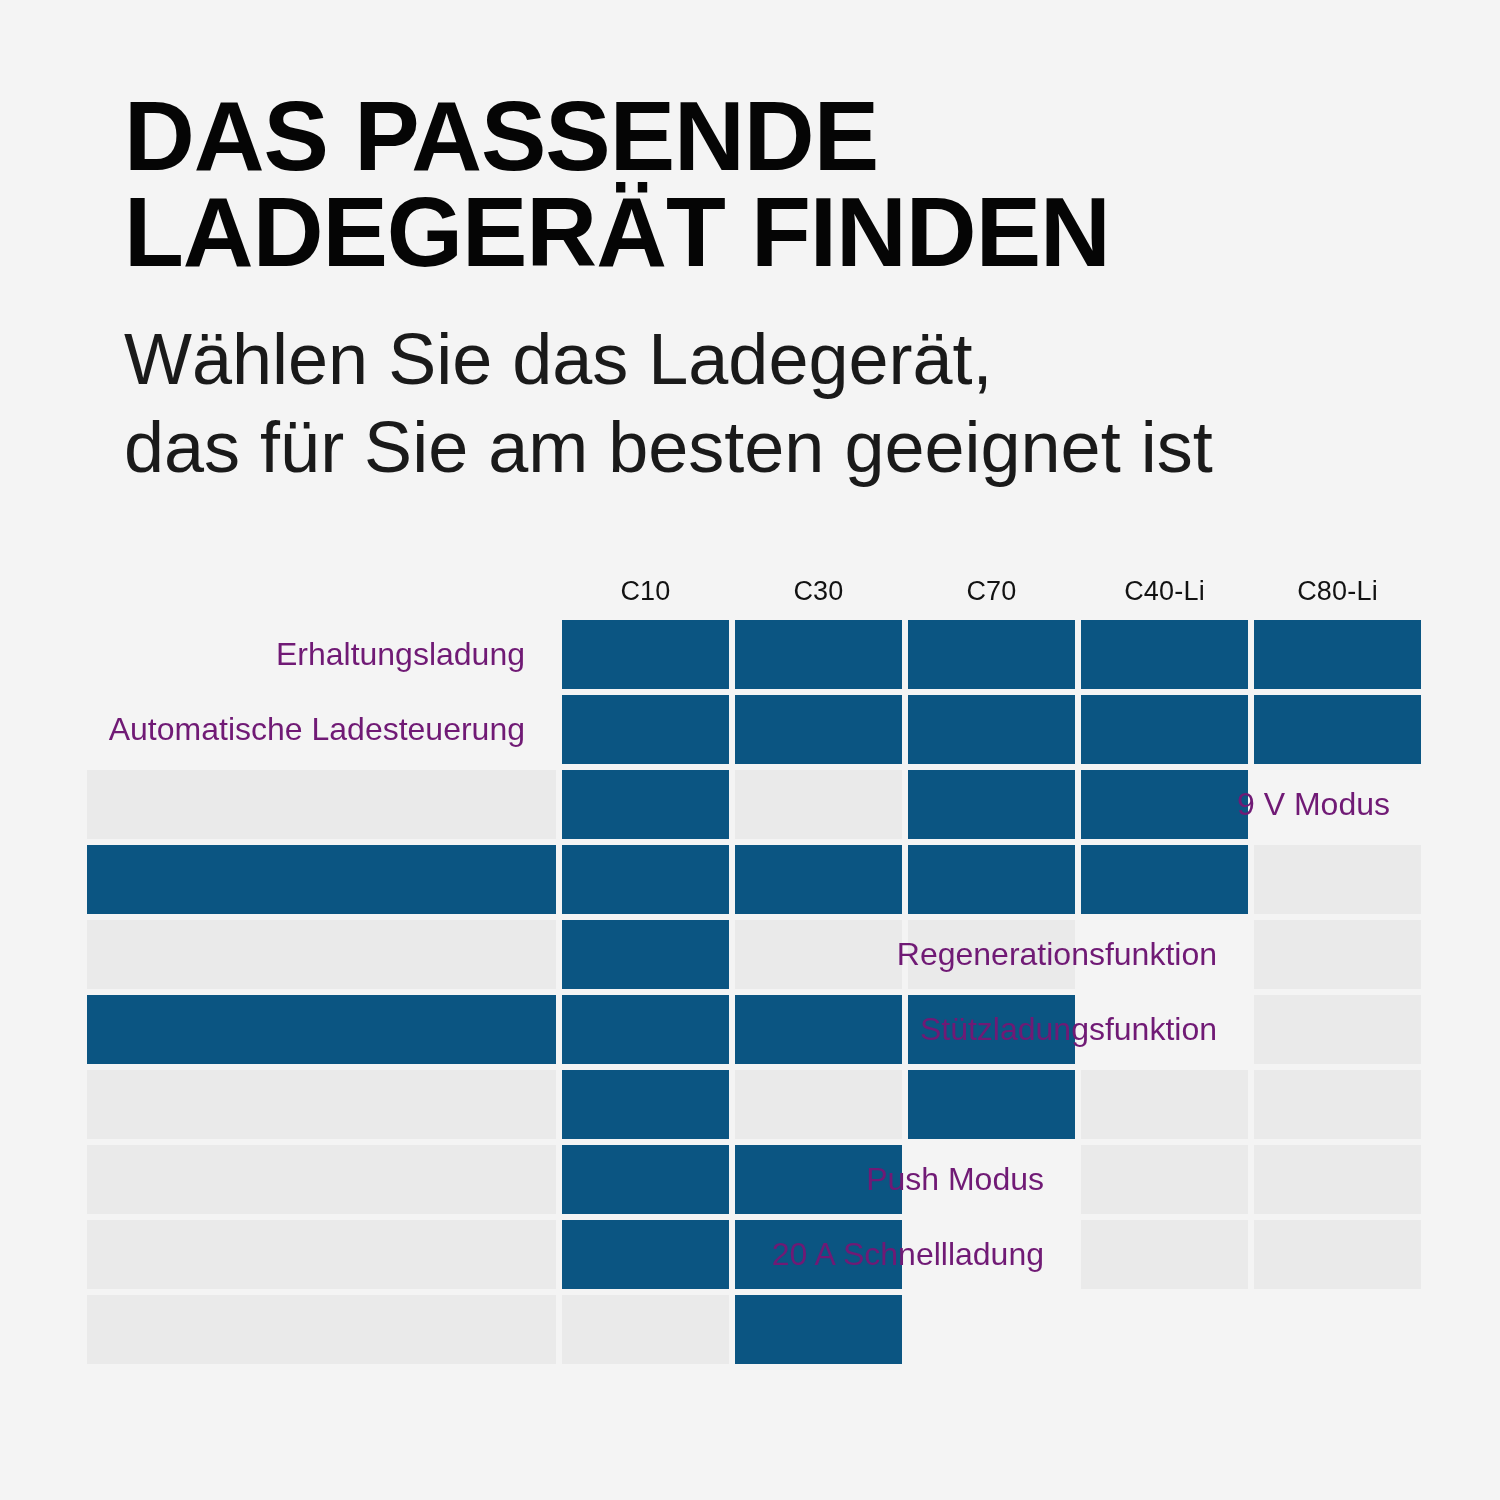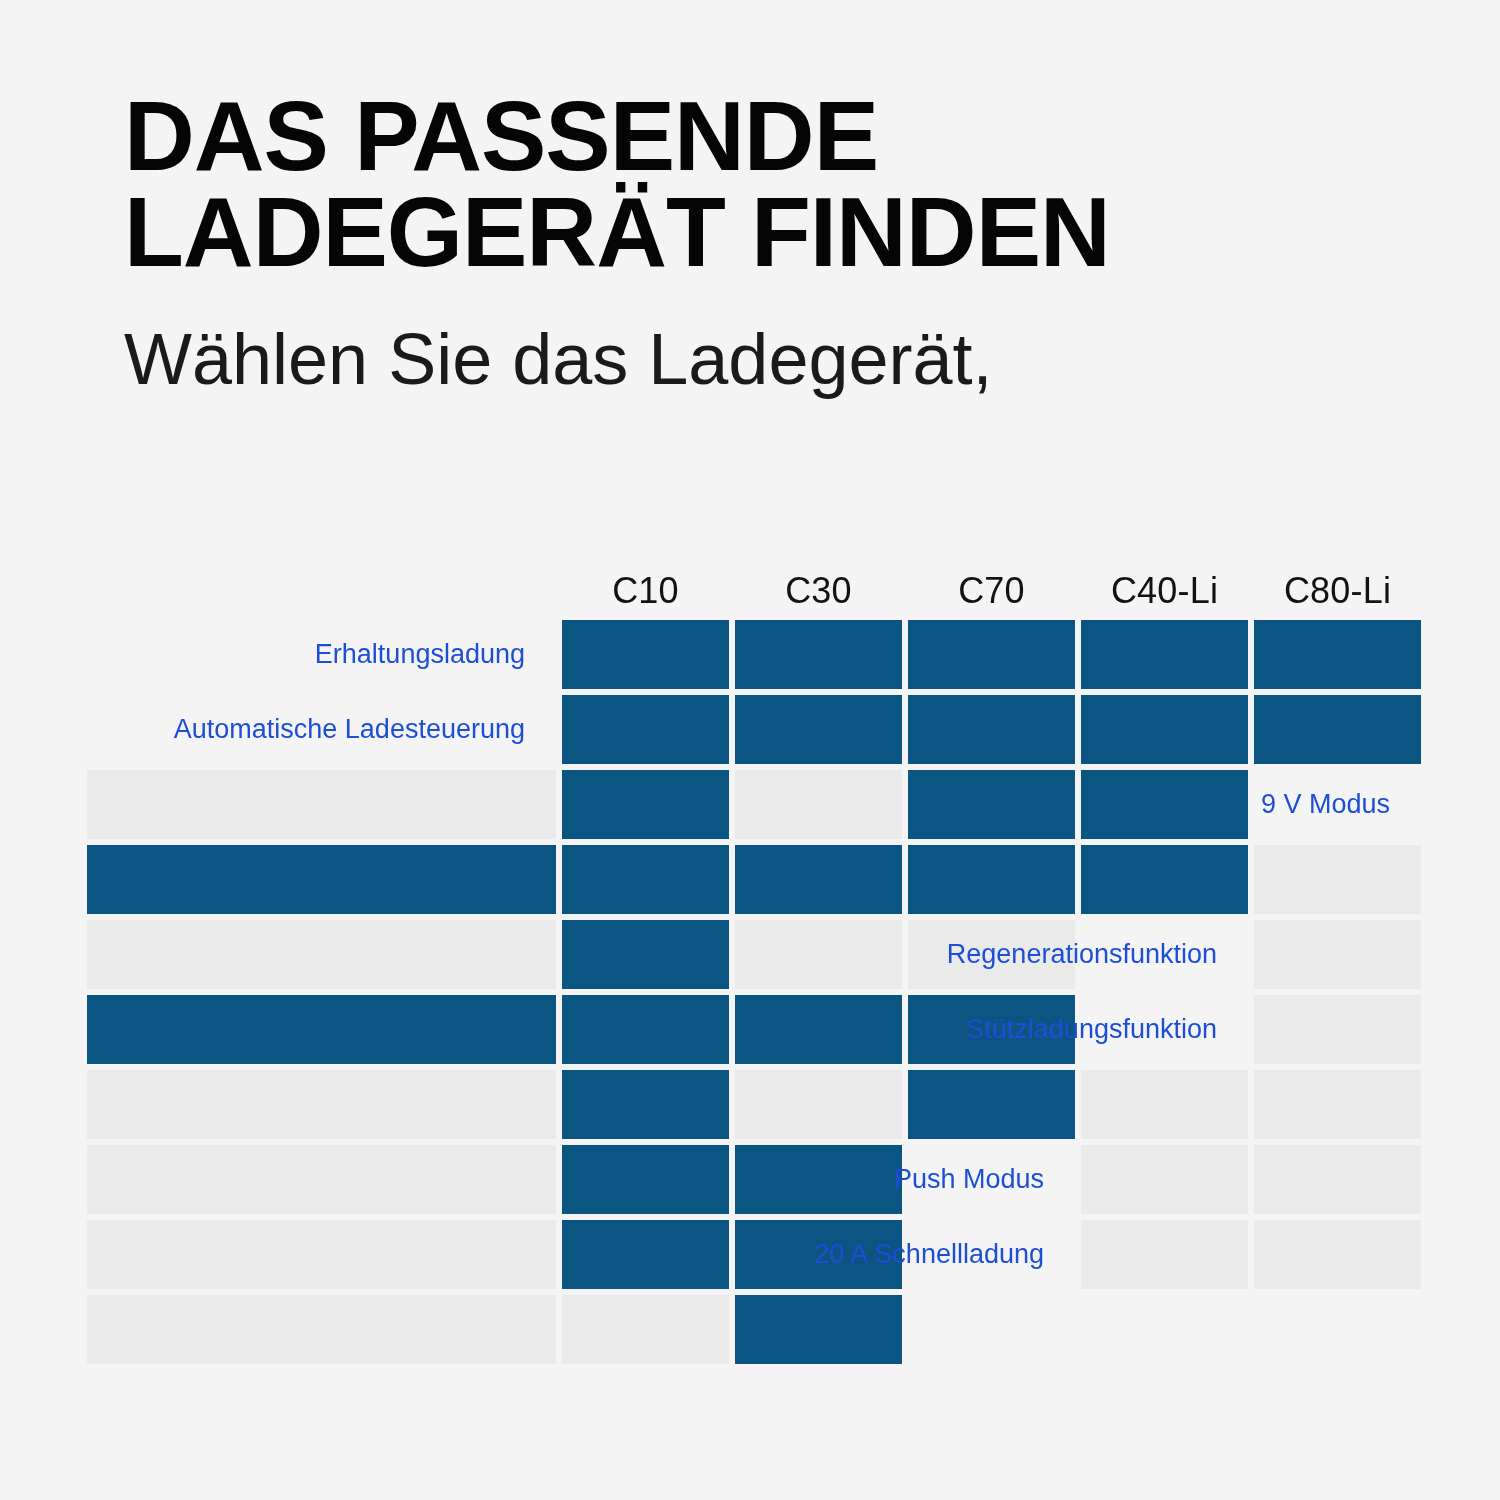--- a/index.html
+++ b/index.html
@@ -68,37 +68,37 @@
     grid-template-columns: 475px repeat(5, 173px);
     column-gap: 0px;
     row-gap: 0px;
   }
 
   .col-head {
     height: 52px;
     display: flex;
     align-items: center;
     justify-content: center;
-    font-size: 36px;
+    font-size: 27px;
     color: #121212;
     letter-spacing: 0.2px;
   }
   .corner {
     height: 52px;
   }
 
   .row-label {
     height: 75px;
     display: flex;
     align-items: center;
     justify-content: flex-end;
     padding-right: 34px;
     box-sizing: border-box;
-    font-size: 27px;
-    color: #1d4ed8;
+    font-size: 32px;
+    color: #701a75;
     white-space: nowrap;
   }
 
   .cell {
     height: 75px;
     box-sizing: border-box;
     border: 3px solid #f4f4f4;
     border-top-width: 3px;
     border-bottom-width: 3px;
   }
@@ -110,20 +110,21 @@
 
 <div class="page">
 
   <div class="header">
     <h1 class="title">
       <span class="line">DAS PASSENDE</span>
       <span class="line">LADEGERÄT FINDEN</span>
     </h1>
     <p class="subtitle">
       <span class="line">Wählen Sie das Ladegerät,</span>
+      <span class="line">das für Sie am besten geeignet ist</span>
     </p>
   </div>
 
   <div class="matrix">
     <div class="grid" id="grid">
         <div class="corner"></div>
         <div class="col-head">C10</div>
         <div class="col-head">C30</div>
         <div class="col-head">C70</div>
         <div class="col-head">C40-Li</div>

